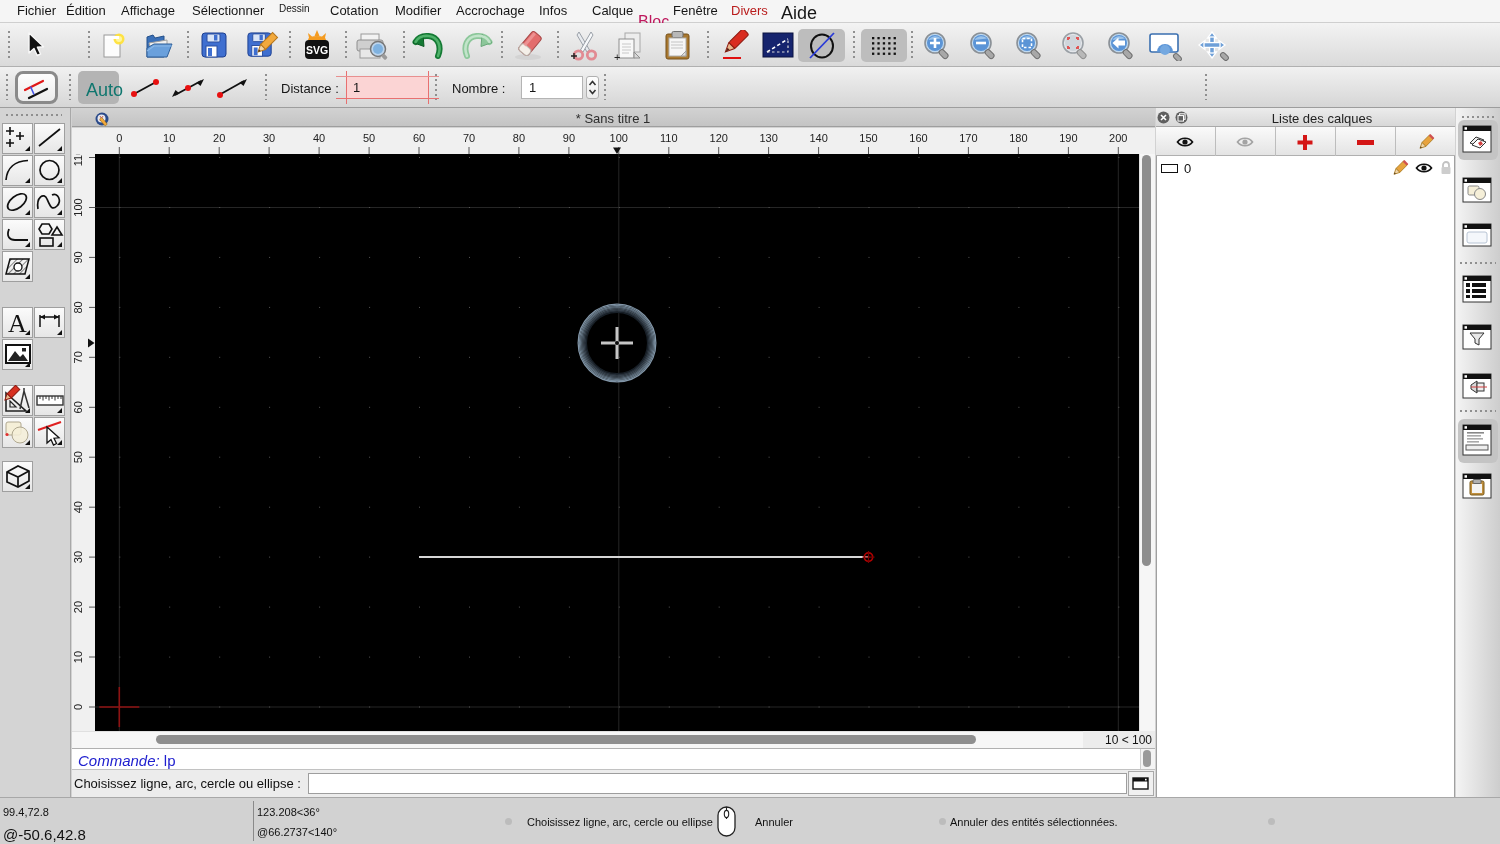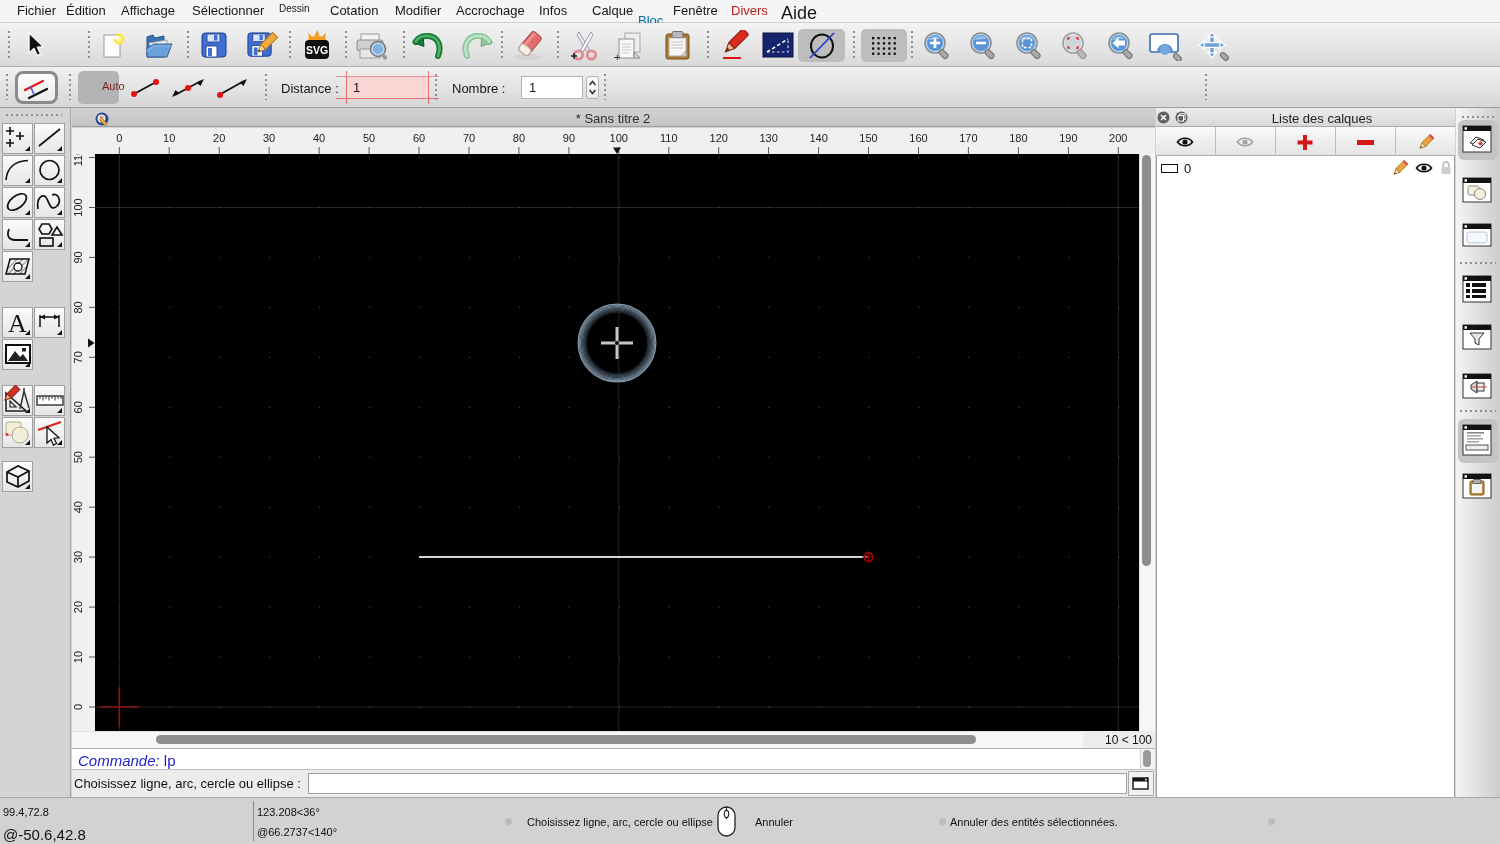--- a/index.html
+++ b/index.html
@@ -14,21 +14,21 @@
 <div class="t" style="left:17px;top:3px;font-size:13px;color:#161616">Fichier</div>
 <div class="t" style="left:66px;top:3px;font-size:13px;color:#161616">Édition</div>
 <div class="t" style="left:121px;top:3px;font-size:13px;color:#161616">Affichage</div>
 <div class="t" style="left:192px;top:3px;font-size:13px;color:#161616">Sélectionner</div>
 <div class="t" style="left:279px;top:3px;font-size:10px;color:#161616">Dessin</div>
 <div class="t" style="left:330px;top:3px;font-size:13px;color:#161616">Cotation</div>
 <div class="t" style="left:395px;top:3px;font-size:13px;color:#161616">Modifier</div>
 <div class="t" style="left:456px;top:3px;font-size:13px;color:#161616">Accrochage</div>
 <div class="t" style="left:539px;top:3px;font-size:13px;color:#161616">Infos</div>
 <div class="t" style="left:592px;top:3px;font-size:13px;color:#161616">Calque</div>
-<div class="t" style="left:638px;top:13px;font-size:13px;color:#0369a1">Bloc</div>
+<div class="t" style="left:638px;top:13px;font-size:16px;color:#be185d">Bloc</div>
 <div class="t" style="left:673px;top:3px;font-size:13px;color:#161616">Fenêtre</div>
 <div class="t" style="left:731px;top:3px;font-size:13px;color:#b91c1c">Divers</div>
 <div class="t" style="left:781px;top:3px;font-size:18px;color:#161616">Aide</div>
 <div class="abs" style="left:0;top:23px;width:1500px;height:43px;background:linear-gradient(#f3f3f3,#dadada);border-bottom:1px solid #b0b0b0"></div>
 <div class="abs" style="left:0;top:67px;width:1500px;height:40px;background:linear-gradient(#f1f1f1,#d6d6d6);border-bottom:1px solid #9d9d9d"></div>
 <div class="dotv" style="left:8px;top:31px;height:28px"></div>
 <div class="dotv" style="left:88px;top:31px;height:28px"></div>
 <div class="dotv" style="left:187px;top:31px;height:28px"></div>
 <div class="dotv" style="left:289px;top:31px;height:28px"></div>
 <div class="dotv" style="left:345px;top:31px;height:28px"></div>
@@ -245,21 +245,21 @@
     </g>
 <rect x="26" y="21" width="9" height="5" rx="2.5" transform="rotate(45 27 22)" fill="#a8a8a8" stroke="#6e6e6e"></rect>
   </svg>
 <div class="abs" style="left:15px;top:71px;width:43px;height:33px;background:linear-gradient(#fdfdfd,#ececec);border:3px solid #8a8a8a;border-radius:8px;box-sizing:border-box"></div>
 <svg style="position:absolute;left:17px;top:73px" width="38" height="28" viewBox="0 0 38 28">
     <line x1="8" y1="17" x2="26" y2="8" stroke="#e01818" stroke-width="2.2" stroke-linecap="round"></line>
 <line x1="12" y1="25" x2="30" y2="16" stroke="#111" stroke-width="2.2" stroke-linecap="round"></line>
 <line x1="13.5" y1="13.5" x2="17" y2="21.5" stroke="#4455e8" stroke-width="1.6"></line>
   </svg>
 <div class="abs" style="left:78px;top:71px;width:41px;height:33px;background:#b4b4b4;border-radius:5px"></div>
-<div class="t" style="left:102px;top:80px;font-size:11px;color:#7f1d1d">Auto</div>
+<div class="t" style="left:86px;top:80px;font-size:18px;color:#0f766e">Auto</div>
 <svg style="position:absolute;left:128px;top:76px" width="38" height="24" viewBox="0 0 38 24">
     <line x1="6" y1="18" x2="28" y2="6" stroke="#111" stroke-width="1.8"></line>
 <circle cx="6" cy="18" r="3" fill="#e81010"></circle>
     <circle cx="28" cy="6" r="3" fill="#e81010"></circle>
   </svg>
 <svg style="position:absolute;left:170px;top:74px" width="40" height="28" viewBox="0 0 40 28">
     <line x1="5" y1="21" x2="31" y2="7" stroke="#111" stroke-width="1.8"></line>
 <path d="M2,23 L9.5,19.5 L5.5,16 Z" fill="#111"></path>
     <path d="M34,5 L26.5,8.5 L30.5,12 Z" fill="#111"></path>
 <circle cx="18" cy="14" r="3" fill="#e81010"></circle>
@@ -411,21 +411,21 @@
 <path d="M5,11 L16,16 L27,10 M16,16 L16,26" fill="none" stroke="#111" stroke-width="1.7"></path>
     <path d="M28,23 L28,28 L23,28 Z" fill="#111"></path>
   </svg>
 <div class="abs" style="left:72px;top:108px;width:1083px;height:19px;background:linear-gradient(#d2d2d2,#c4c4c4);border-bottom:1px solid #9e9e9e;box-sizing:border-box"></div>
 <svg style="position:absolute;left:95px;top:112px" width="15" height="15" viewBox="0 0 15 15">
     <circle cx="7" cy="7" r="6.5" fill="#2a4a8a"></circle>
     <circle cx="6.5" cy="6.5" r="4" fill="#e8e8ee"></circle>
 <path d="M5,4 L8,9 M8,4 L5,9" stroke="#b04040" stroke-width="0.8"></path>
 <rect x="7" y="5.5" width="3" height="9" rx="1" transform="rotate(-40 8 10)" fill="#f2a93c" stroke="#8a6010" stroke-width="0.5"></rect>
   </svg>
-<div class="t" style="left:613px;top:111px;transform:translateX(-50%);font-size:13px;color:#2e2e2e">* Sans titre 2</div>
+<div class="t" style="left:613px;top:111px;transform:translateX(-50%);font-size:13px;color:#2e2e2e">* Sans titre 1</div>
 <div class="abs" style="left:72px;top:128px;width:1083px;height:26px;background:#f0f0f0"></div>
 <div class="abs" style="left:72px;top:154px;width:23px;height:577px;background:#f0f0f0"></div>
 <svg style="position:absolute;left:72px;top:128px" width="1083" height="26" viewBox="0 0 1083 26">
     <text x="47.3" y="14" font-size="11" fill="#222" text-anchor="middle" font-family="Liberation Sans">0</text>
     <line x1="47.3" y1="19" x2="47.3" y2="26" stroke="#555"></line>
     <text x="97.2" y="14" font-size="11" fill="#222" text-anchor="middle" font-family="Liberation Sans">10</text>
     <line x1="97.2" y1="19" x2="97.2" y2="26" stroke="#555"></line>
     <text x="147.2" y="14" font-size="11" fill="#222" text-anchor="middle" font-family="Liberation Sans">20</text>
     <line x1="147.2" y1="19" x2="147.2" y2="26" stroke="#555"></line>
     <text x="197.1" y="14" font-size="11" fill="#222" text-anchor="middle" font-family="Liberation Sans">30</text>

